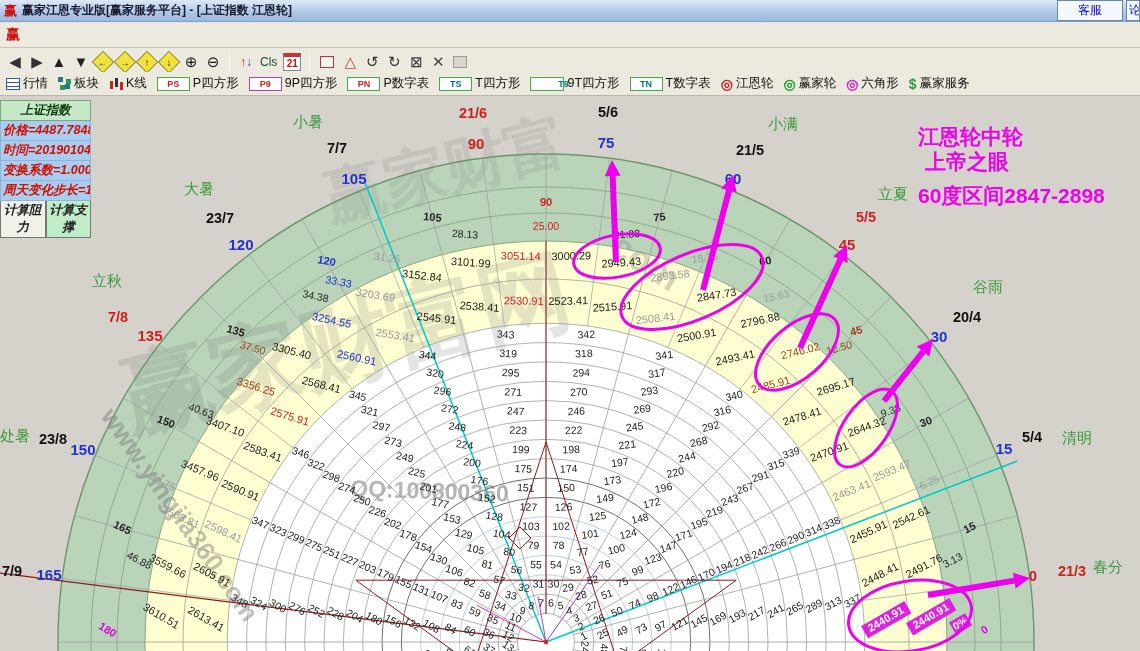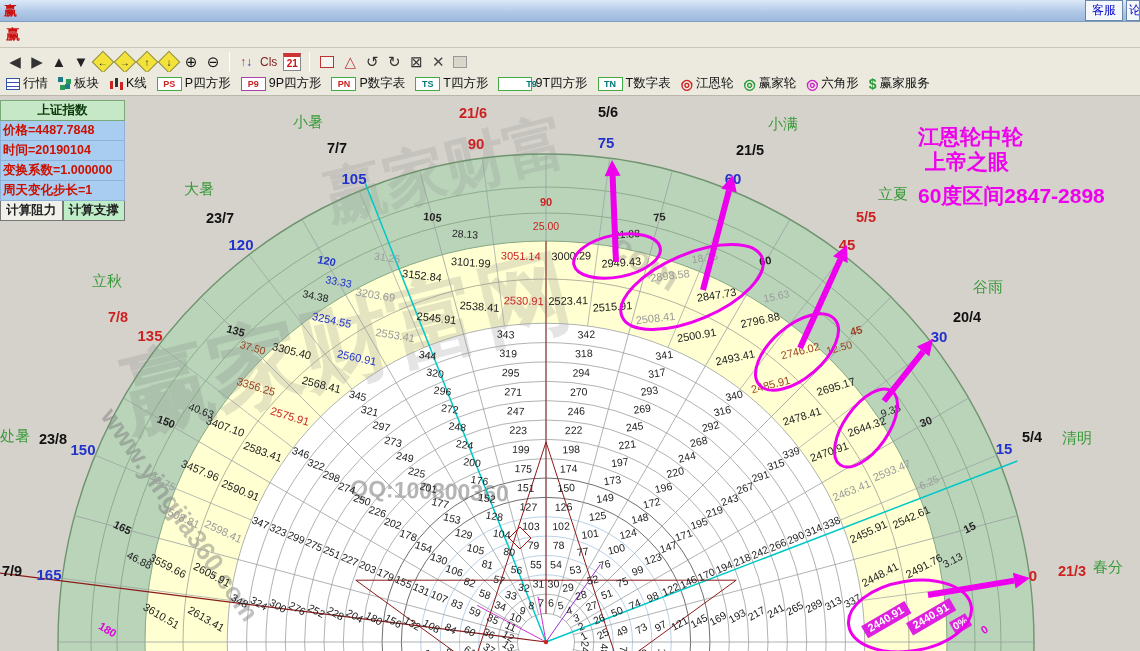--- a/index.html
+++ b/index.html
@@ -7,69 +7,69 @@
   #app { position:relative; width:1140px; height:651px; background:#d5d2cb; }
 
   
   .titlebar { position:absolute; left:0; top:0; width:1140px; height:22px;
     background:linear-gradient(#dce9f8,#aec7e6 60%,#9cb8dc); display:flex; align-items:center;
     border-bottom:1px solid #7f9dbf; font-size:12px; }
   .titlebar .appico { color:#cc1111; font-weight:bold; font-size:13px; margin:0 5px 0 4px; }
   .titlebar .ttext { color:#1a1a2e; font-weight:bold; }
   .titlebar .tbtns { margin-left:auto; display:flex; }
   .tbtn { background:#f4f7fb; border:1px solid #6b87a8; color:#0000cc; font-size:12px;
-    padding:1px 6px; margin-right:3px; white-space:nowrap; }
+    padding:1px 20px; margin-right:3px; white-space:nowrap; }
   .tbtn.partial { width:14px; padding:1px 2px; overflow:hidden; margin-right:0; }
 
   
   .menubar { position:absolute; left:0; top:22px; width:1140px; height:26px; background:#eceadf;
     display:flex; align-items:center; font-size:13px; border-bottom:1px solid #c9c6ba; }
   .menubar .logo { color:#cc1111; font-weight:bold; margin:0 8px 0 6px; font-size:14px; }
   .menu-item { padding:3px 9px; color:#111; cursor:default; }
 
   
   .toolbar1 { position:absolute; left:0; top:48px; width:1140px; height:28px; background:#eceadf;
     display:flex; align-items:center; border-bottom:1px solid #c9c6ba; padding-left:4px; }
   .tbi { display:inline-flex; align-items:center; justify-content:center; width:22px; height:22px;
     font-size:15px; color:#222; }
   .sep { width:1px; height:20px; background:#a9a69a; margin:0 5px; border-right:1px solid #fff; }
   .dia { width:16px; height:16px; background:#f2e23a; border:1px solid #8a8a55; transform:rotate(45deg);
     display:inline-flex; align-items:center; justify-content:center; margin:0 3px; }
   .dia > span { transform:rotate(-45deg); font-size:10px; font-weight:bold; color:#222; }
-  .cls { font-size:12px; color:#7f1d1d; width:auto; padding:0 3px; }
+  .cls { font-size:12px; color:#14532d; width:auto; padding:0 3px; }
   .cal { width:18px; height:18px; border:1px solid #888; background:#fff; color:#cc1111; font-size:10px;
     font-weight:bold; display:inline-flex; align-items:center; justify-content:center; margin:0 3px;
     border-top:4px solid #cc3333; }
   .rect-ic { width:14px; height:12px; border:1px solid #bb3333; margin:0 5px; background:#f7f5ef; }
   .ud .u { color:#cc2222; font-weight:bold; font-size:12px; }
   .ud .d { color:#2233cc; font-weight:bold; font-size:12px; }
   .panel-ic { width:14px; height:12px; border:1px solid #999; background:#d9d6cc; margin-left:4px; }
 
   
   .toolbar2 { position:absolute; left:0; top:72px; width:1140px; height:24px; background:#eceadf;
     display:flex; align-items:center; font-size:12.5px; border-bottom:1px solid #b9b6aa; padding-left:6px; }
   .t2item { display:inline-flex; align-items:center; margin-right:10px; color:#111; }
   .t2item .lbl { margin-left:3px; }
-  .badge { display:inline-flex; width:25px; height:14px; font-size:9px; font-weight:bold;
+  .badge { display:inline-flex; width:33px; height:14px; font-size:9px; font-weight:bold;
     align-items:center; justify-content:center; background:#fff; }
   .icon-grid { width:14px; height:12px; border:1px solid #3355aa;
     background:linear-gradient(#fff 0 3px,#3355aa 3px 4px,#fff 4px 7px,#3355aa 7px 8px,#fff 8px 12px); }
   .icon-blocks { width:13px; height:13px; position:relative; }
   .icon-blocks i { position:absolute; width:5px; height:5px; background:#2a9a55; }
   .icon-blocks i:nth-child(1){left:0;top:0;background:#1f7a8a;} .icon-blocks i:nth-child(2){right:0;top:2px;}
   .icon-blocks i:nth-child(3){left:2px;bottom:0;} .icon-blocks i:nth-child(4){right:1px;bottom:1px;background:#1f7a8a;}
   .icon-kline { width:14px; height:14px; position:relative; }
   .icon-kline i { position:absolute; width:3px; background:#cc2222; }
   .icon-kline i:nth-child(1){left:1px;top:4px;height:8px;} .icon-kline i:nth-child(2){left:6px;top:1px;height:9px;background:#333;}
   .icon-kline i:nth-child(3){left:11px;top:5px;height:8px;}
   .icon-target { font-size:14px; font-weight:bold; }
   .icon-dollar { color:#2a9a3a; font-weight:bold; font-size:14px; }
 
   
-  .sidepanel { position:absolute; left:0; top:100px; width:125px; z-index:5; font-size:12.5px; }
+  .sidepanel { position:absolute; left:0; top:100px; width:91px; z-index:5; font-size:12.5px;font-style:italic; }
   .sp-header { background:#c7e8c7; border:1px solid #79a879; text-align:center; font-weight:bold;
     color:#0a3a0a; padding:1px 0; }
   .prow { background:#a9cdf0; border:1px solid #8fb2d8; border-top:none; color:#cc1100; font-weight:bold;
     padding:1px 2px; white-space:nowrap; overflow:hidden; }
   .sp-btns { display:flex; }
   .sp-btn { flex:1; border:1px solid #777; border-top:none; text-align:center; padding:1px 0;
     font-weight:bold; color:#222; cursor:default; }
   .sp-btn.b1 { background:#f1f1ea; }
   .sp-btn.b2 { background:#bfedc8; }
 
@@ -77,20 +77,21 @@
   #chart { position:absolute; left:0; top:100px; width:1140px; height:551px; }
   svg text { font-family:"Liberation Sans", sans-serif; }
 </style>
 </head>
 <body>
 
 <div id="app">
 
   <div class="titlebar">
     <span class="appico">赢</span>
+    <span class="ttext">赢家江恩专业版[赢家服务平台] - [上证指数 江恩轮]</span>
     <span class="tbtns">
       <span class="tbtn">客服</span>
       <span class="tbtn partial">论坛</span>
     </span>
   </div>
 
   <div class="menubar">
     <span class="logo">赢</span>
   </div>
 

